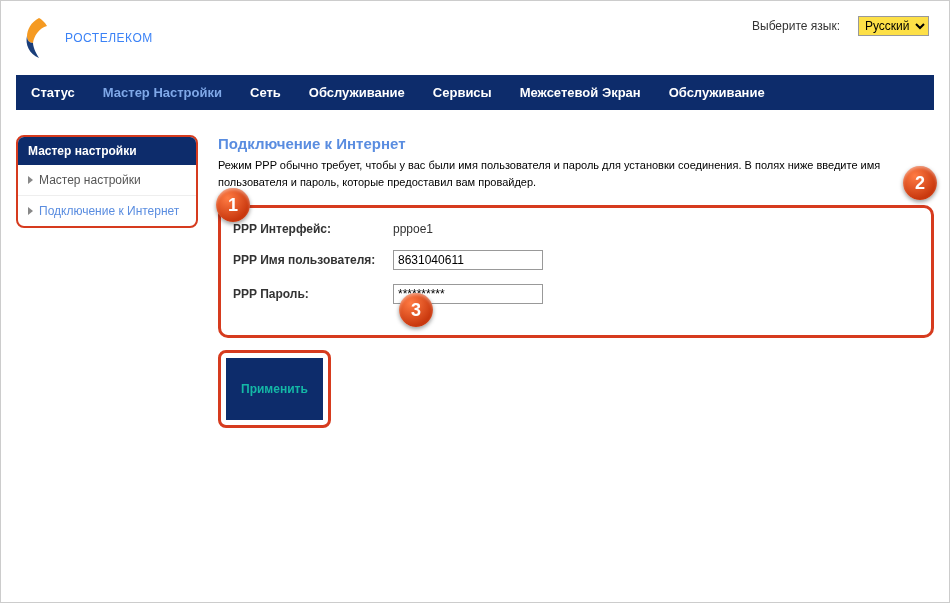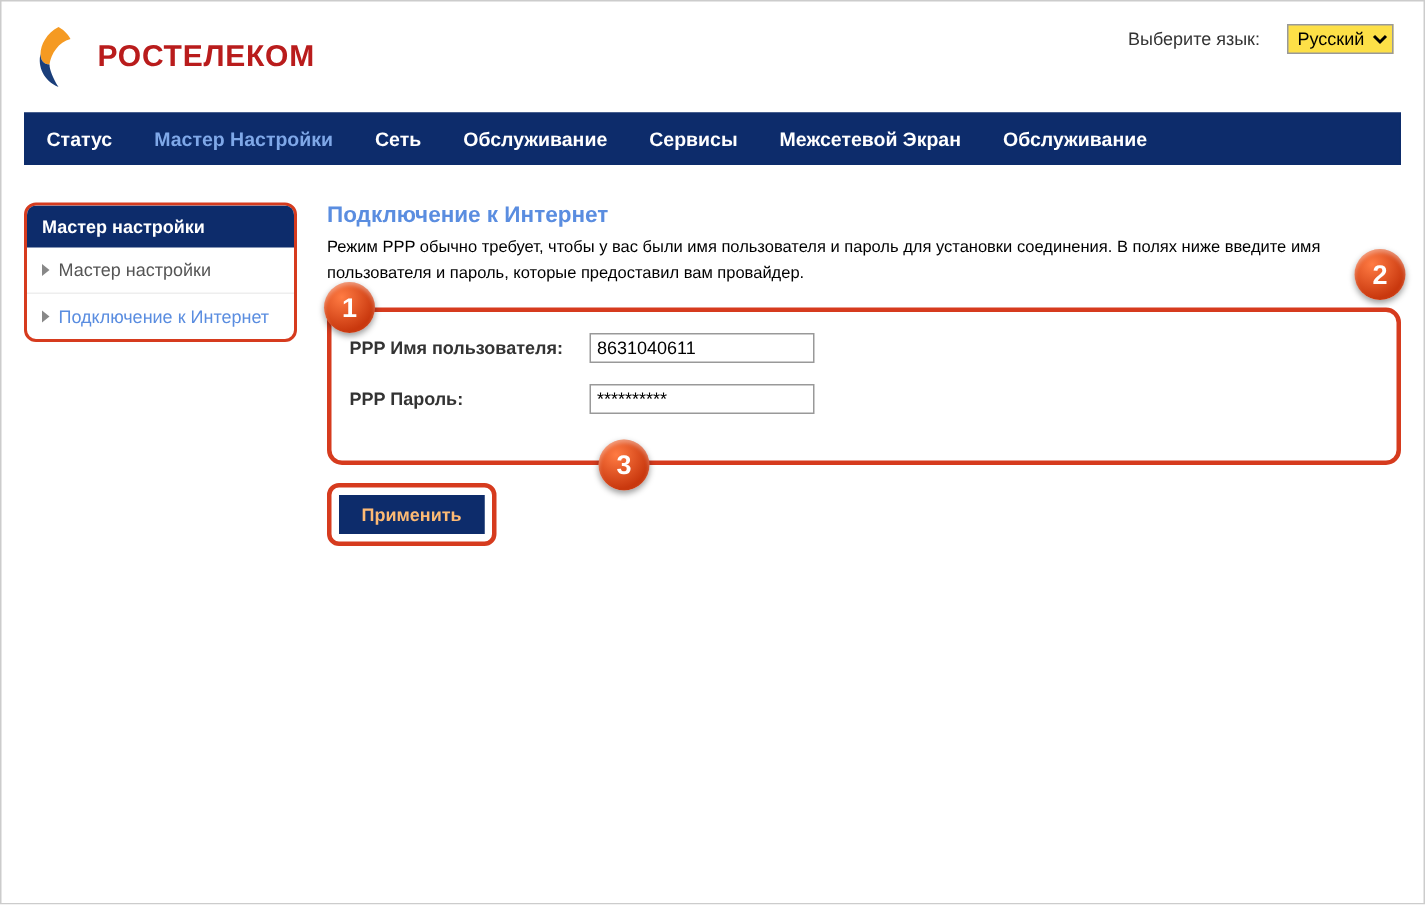--- a/index.html
+++ b/index.html
@@ -24,23 +24,23 @@
     align-items: flex-start;
     padding: 5px 5px 15px 5px;
   }
   .logo {
     display: flex;
     align-items: center;
     gap: 8px;
   }
   .logo-icon svg { display: block; }
   .logo-text {
-    font-size: 20px;
-    font-weight: bold;
-    color: #b91c1c;
+    font-size: 12px;
+    font-weight: normal;
+    color: #3b82f6;
     letter-spacing: 0.5px;
   }
   .lang {
     display: flex;
     align-items: center;
     gap: 18px;
     font-size: 12px;
     color: #333;
   }
   .lang select {
@@ -153,25 +153,25 @@
   }
   .apply-wrap {
     display: inline-block;
     border: 3px solid #d63b1e;
     border-radius: 8px;
     padding: 5px;
     margin-top: 12px;
   }
   .apply-btn {
     background: #0d2c6b;
-    color: #fdba74;
+    color: #14b8a6;
     font-weight: bold;
     font-size: 12px;
     border: 1px solid #0d2c6b;
-    padding: 5px 14px;
+    padding: 23px 14px;
     cursor: pointer;
     text-align: center;
   }
   .callout {
     position: absolute;
     width: 34px;
     height: 34px;
     border-radius: 50%;
     background: radial-gradient(circle at 35% 30%, #ff7b43, #c9380e 70%);
     color: #fff;
@@ -234,20 +234,24 @@
         <span>Подключение к Интернет</span>
       </div>
     </div>
 
     <div class="main">
       <div class="page-title">Подключение к Интернет</div>
       <div class="page-desc">Режим PPP обычно требует, чтобы у вас были имя пользователя и пароль для установки соединения. В полях ниже введите имя пользователя и пароль, которые предоставил вам провайдер.</div>
 
       <div class="form-box">
         <div class="form-row">
+          <div class="form-label">PPP Интерфейс:</div>
+          <div class="form-value">pppoe1</div>
+        </div>
+        <div class="form-row">
           <div class="form-label">PPP Имя пользователя:</div>
           <input class="form-input" type="text" value="8631040611" style="">
         </div>
         <div class="form-row">
           <div class="form-label">PPP Пароль:</div>
           <input class="form-input" type="text" value="**********" style="">
         </div>
       </div>
 
       <div class="apply-wrap">

